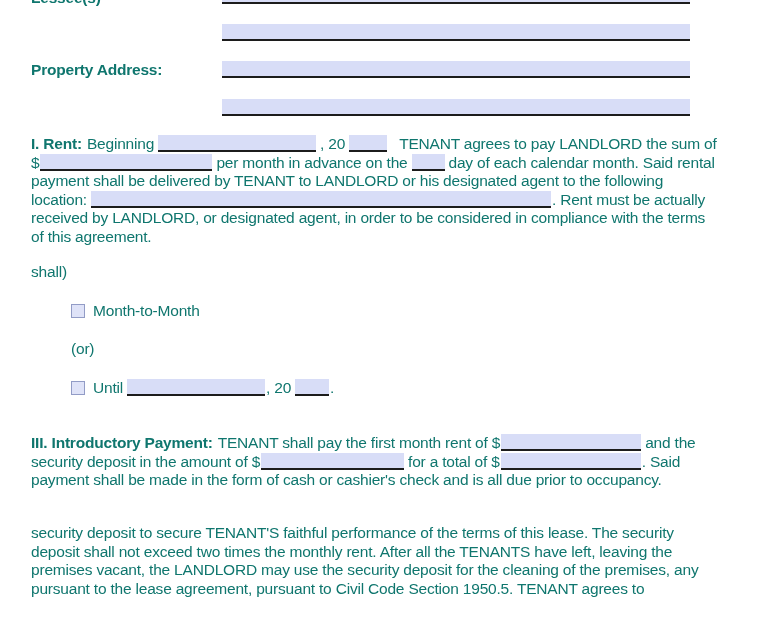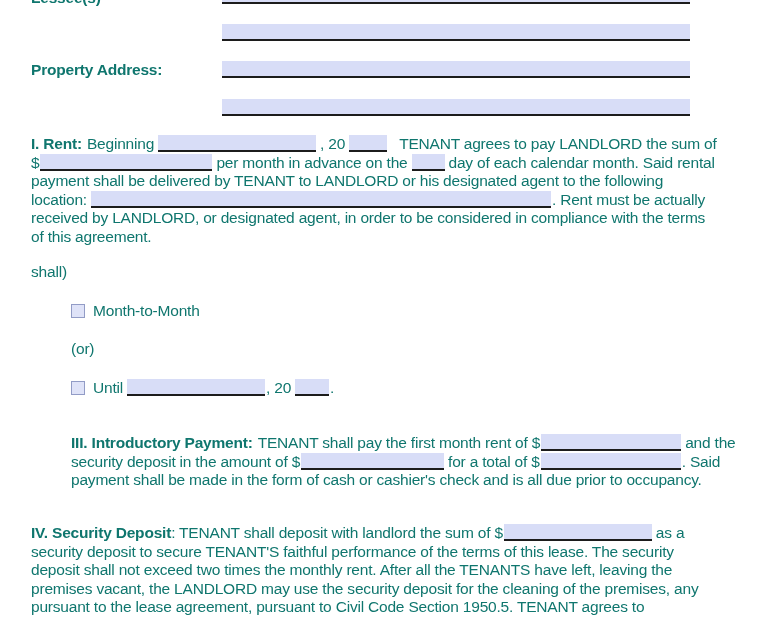--- a/index.html
+++ b/index.html
@@ -71,33 +71,30 @@
     <div class="line">shall)</div>
     <div class="line gap20">
       <span class="cb"></span><span>Month-to-Month</span>
     </div>
     <div class="line gap20">(or)</div>
     <div class="line gap20">
       <span class="cb"></span><span>Until</span><span class="fld" style="width:138px;"></span><span style="margin-left:-3px;">, 20</span><span class="fld" style="width:34px;"></span><span style="margin-left:-3px;">.</span>
     </div>
   </div>
 
-  <div class="abs" style="top:434px;margin-left:40px;">
+  <div class="abs" style="top:434px;">
     <div class="line">
       <span class="b">III. Introductory Payment:</span><span class="sp">TENANT shall pay the first month rent of $</span><span class="fld" style="width:140px;margin-left:1px;"></span><span>and the</span>
     </div>
     <div class="line">
       <span>security deposit in the amount of $</span><span class="fld" style="width:143px;margin-left:1px;"></span><span>for a total of $</span><span class="fld" style="width:140px;margin-left:1px;"></span><span style="margin-left:-3px;text-align:right;">. Said</span>
     </div>
     <div class="line">payment shall be made in the form of cash or cashier's check and is all due prior to occupancy.</div>
   </div>
 
   <div class="abs" style="top:524px;">
-    <div class="line">
-      <span class="b">IV. Security Deposit</span><span>: TENANT shall deposit with landlord the sum of $</span><span class="fld" style="width:148px;margin-left:1px;"></span><span>as a</span>
-    </div>
     <div class="line">security deposit to secure TENANT'S faithful performance of the terms of this lease. The security</div>
     <div class="line">deposit shall not exceed two times the monthly rent. After all the TENANTS have left, leaving the</div>
     <div class="line">premises vacant, the LANDLORD may use the security deposit for the cleaning of the premises, any</div>
     <div class="line">pursuant to the lease agreement, pursuant to Civil Code Section 1950.5. TENANT agrees to</div>
   </div>
 
 </div>
 
 </body></html>

